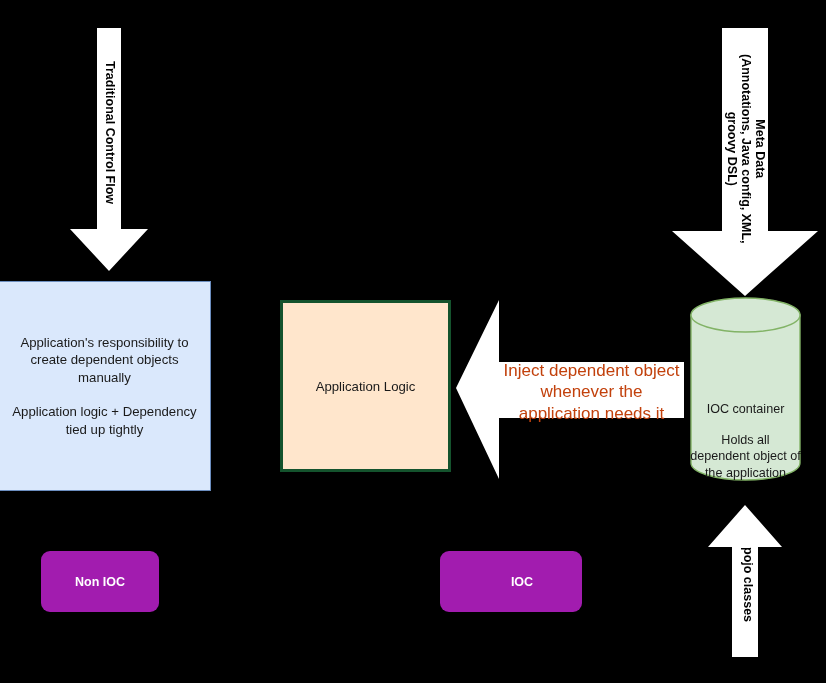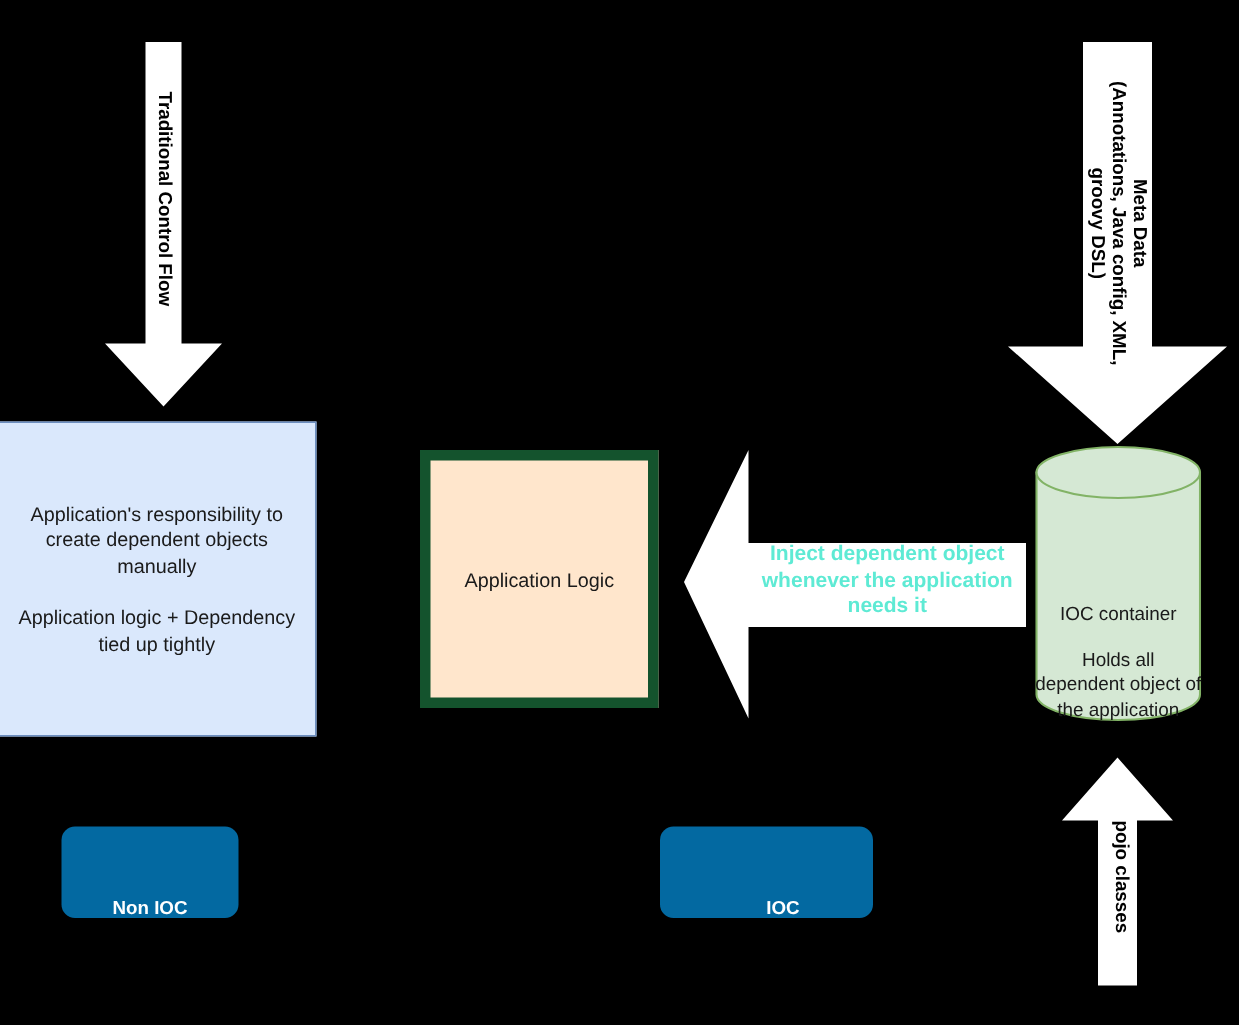--- a/index.html
+++ b/index.html
@@ -37,24 +37,24 @@
     font-size: 13.2px;
     line-height: 1.32;
   }
   #non-ioc-box .para { padding: 0 8px; }
   #non-ioc-box .para + .para { margin-top: 17px; }
 
   
   #app-logic-box {
     left: 280px;
     top: 300px;
-    width: 159px;
+    width: 171px;
     height: 172px;
     background: #ffe6cc;
-    border: 7px solid #14532d;
+    border: 3px solid #14532d;
     box-sizing: border-box;
     display: flex;
     align-items: center;
     justify-content: center;
     color: #1a1a1a;
     font-size: 13.2px;
   }
 
   
   #ioc-cylinder {
@@ -78,24 +78,24 @@
     color: #1a1a1a;
     font-size: 12.6px;
     line-height: 1.3;
     padding-top: 8px;
     box-sizing: border-box;
   }
   #ioc-cylinder .cyl-text .t2 { margin-top: 15px; }
 
   
   .green-chip {
-    background: #0369a1;
+    background: #a21caf;
     border-radius: 9px;
     display: flex;
-    align-items: flex-end;
+    align-items: center;
     justify-content: center;
     color: #ffffff;
     font-weight: bold;
     font-size: 12.5px;
   }
   #chip-non-ioc { left: 41px; top: 551px; width: 118px; height: 61px; }
   #chip-ioc     { left: 440px; top: 551px; width: 120px; height: 61px; padding-left: 22px; }
 
   
   .arrow-svg { position: absolute; left: 0; top: 0; overflow: visible; }
@@ -137,23 +137,23 @@
   }
 
   
   #arrow-inject { left: 456px; top: 300px; width: 228px; height: 179px; }
   #arrow-inject .hlabel {
     position: absolute;
     left: 43px;
     top: 60px;
     width: 185px;
     text-align: center;
-    color: #5eead4;
-    font-weight: bold;
-    font-size: 14px;
+    color: #c2410c;
+    font-weight: normal;
+    font-size: 17px;
     line-height: 1.25;
   }
 </style>
 </head>
 <body>
 
 <div id="canvas">
 
   <div class="abs" id="arrow-traditional">
     <svg class="arrow-svg" width="78" height="243" viewBox="0 0 78 243">

